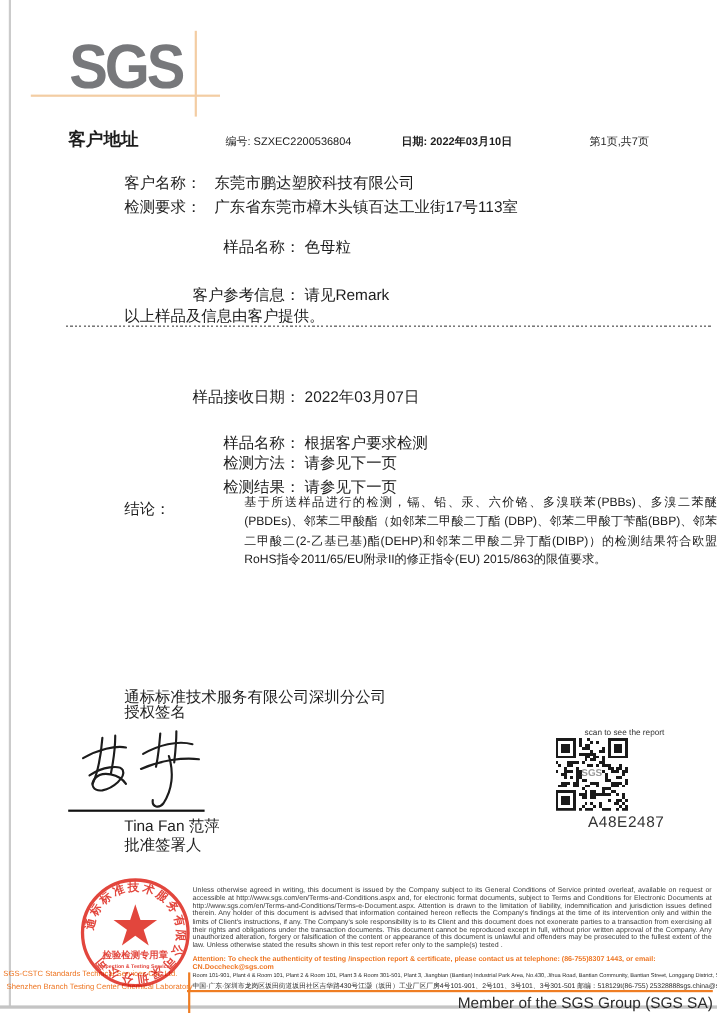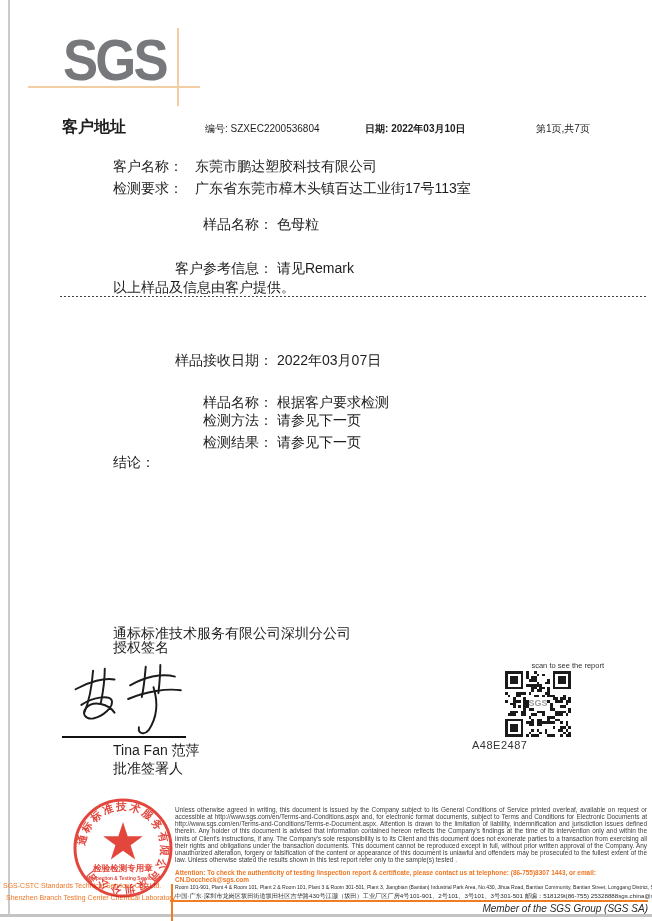--- a/index.html
+++ b/index.html
@@ -18,27 +18,27 @@
   .row{position:absolute;left:80px;font-size:14px;color:#1d1d1d;white-space:nowrap;margin-left:33px;}
   .row .lbl{display:inline-block;}
   .g1 .lbl{width:78px;}
   .g2 .lbl{width:160px;text-align:right;}
   .sep-dash{height:1px;background:repeating-linear-gradient(90deg,#3f3f3f 0 2px,transparent 2px 4px);}
   .para{font-size:11px;line-height:17.3px;color:#1d1d1d;text-align:justify;}
   
   .sig-line{height:1.5px;background:#111;}
   
   .qr-cap{font-size:7.5px;color:#333;text-align:right;}
-  .qr-code-txt{font-size:11px;color:#333;text-align:left;letter-spacing:.5px;}
+  .qr-code-txt{font-size:14px;color:#333;text-align:right;letter-spacing:.5px;}
   
   .legal{font-size:6.45px;line-height:7.15px;color:#3c3c3c;text-align:justify;}
   .attn{font-size:6.45px;line-height:7.2px;color:#ee7623;font-weight:700;}
   .addr-en{font-size:5.1px;color:#2b2b2b;white-space:nowrap;display:flex;justify-content:space-between;align-items:baseline;}
   .addr-cn{font-size:6.2px;color:#2b2b2b;white-space:nowrap;display:flex;justify-content:space-between;align-items:baseline;}
-  .member{font-size:10px;color:#2b2b2b;text-align:right;font-style:italic;}
+  .member{font-size:14px;color:#2b2b2b;text-align:right;}
   .co-orange{font-size:7px;color:#ee7623;white-space:nowrap;}
   .scan-edge-v{background:#cbcbcb;}
   .scan-edge-h{background:#c4c4c4;}
 </style>
 </head>
 <body>
 
 <div id="page">
 
   <div class="abs scan-edge-v" style="left:8px;top:0;width:1.5px;height:916px;"></div>
@@ -90,20 +90,21 @@
   </div>
   <div class="row g2" style="top:412px;">
     <span class="lbl">检测方法：</span>
     <span>请参见下一页</span>
   </div>
   <div class="row g2" style="top:434px;">
     <span class="lbl">检测结果：</span>
     <span>请参见下一页</span>
   </div>
   <div class="row" style="top:454px;">结论：</div>
+  <div class="abs para" style="left:222px;top:449px;width:430px;">基于所送样品进行的检测，镉、铅、汞、六价铬、多溴联苯(PBBs)、多溴二苯醚(PBDEs)、邻苯二甲酸酯（如邻苯二甲酸二丁酯 (DBP)、邻苯二甲酸丁苄酯(BBP)、邻苯二甲酸二(2-乙基已基)酯(DEHP)和邻苯二甲酸二异丁酯(DIBP)）的检测结果符合欧盟RoHS指令2011/65/EU附录II的修正指令(EU) 2015/863的限值要求。</div>
 
   <div class="row" style="top:625px;">通标标准技术服务有限公司深圳分公司</div>
   <div class="row" style="top:639px;">授权签名</div>
 
   <svg class="abs" style="left:62px;top:660px;" width="145" height="78" viewBox="0 0 145 80" fill="none">
     <g stroke="#1c1c1c" stroke-width="2" stroke-linecap="round" fill="none">
       <path d="M12 30 C26 22, 42 18, 52 20"></path>
       <path d="M30 11 C29 24, 27 40, 21 54"></path>
       <path d="M42 9 C42 22, 40 34, 38 44"></path>
       <path d="M18 46 C30 38, 46 36, 49 41 C52 48, 40 58, 30 60 C22 61, 18 55, 23 49 C30 41, 46 45, 52 54"></path>

